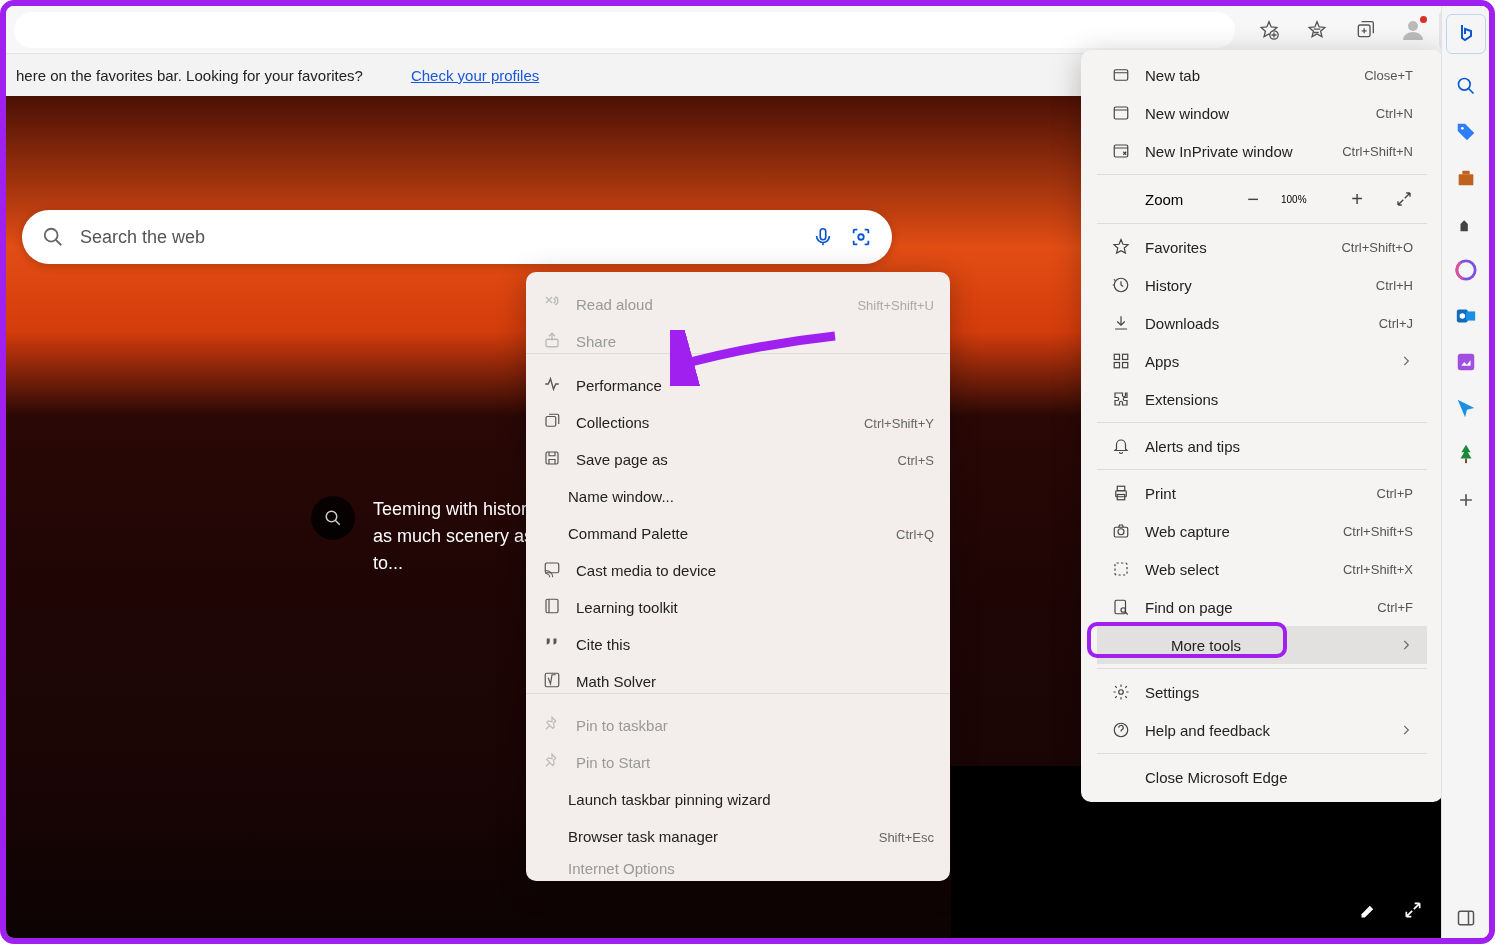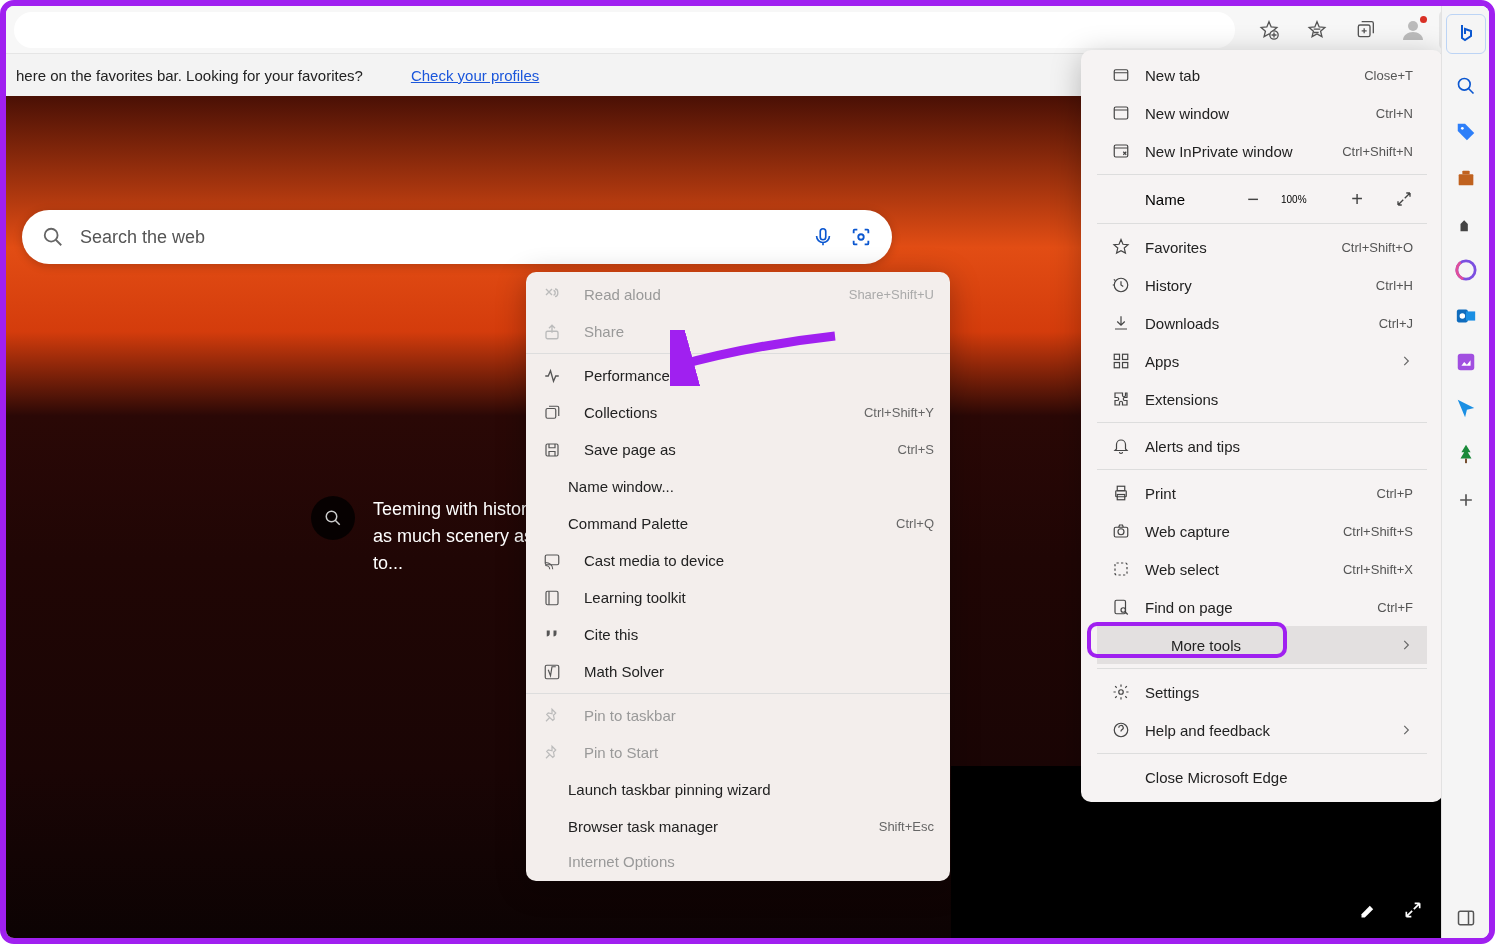--- a/index.html
+++ b/index.html
@@ -44,21 +44,21 @@
 .zoom-row .zlabel { flex: 1; font-size: 15px; }
 .zoom-row .zbtn { width: 28px; text-align: center; font-size: 20px; color: #444; }
 .zoom-row .zval { font-size: 10px; width: 48px; text-align: left; }
 .zoom-row .expand { margin-left: 10px; color: #444; }
 
 .highlight-box { position: absolute; border: 4px solid #a020f0; border-radius: 10px; pointer-events: none; }
 .highlight-moretools { top: 548px; left: 2px; width: 196px; height: 34px; }
 
 
 .sub-menu { position: absolute; top: 266px; left: 520px; width: 424px; background: #f3eeec; border-radius: 10px; box-shadow: 0 6px 30px rgba(0,0,0,0.3); padding: 4px 0; }
-.sub-item { display: flex; align-items: center; height: 37px; padding: 0 16px; font-size: 15px; color: #222; gap: 22px; }
+.sub-item { display: flex; align-items: flex-end; height: 37px; padding: 0 16px; font-size: 15px; color: #222; gap: 14px; }
 .sub-item.disabled { color: #999; }
 .sub-item .sicon { width: 20px; height: 20px; display: flex; align-items: center; justify-content: center; color: #555; }
 .sub-item.disabled .sicon { color: #bbb; }
 .sub-item .slabel { flex: 1; }
 .sub-item .sshort { font-size: 13px; color: #666; }
 .sub-item.disabled .sshort { color: #aaa; }
 .sub-sep { height: 1px; background: #ddd; margin: 3px 0; }
 .sub-item.noicon { padding-left: 42px; }
 
 .arrow-annot { position: absolute; top: 324px; left: 664px; color: #a020f0; pointer-events: none; }
@@ -171,21 +171,21 @@
 
   <div class="sub-menu">
     <div class="sub-item disabled">
       <span class="sicon">
           <svg width="18" height="18" viewBox="0 0 24 24" fill="none" stroke="currentColor" stroke-width="1.8">
             <path d="M4 4l8 8M4 12l8-8"></path>
             <path d="M14 6c3 0 3 6 0 6M16 4c5 0 5 10 0 10"></path>
           </svg>
         </span>
       <span class="slabel">Read aloud</span>
-      <span class="sshort">Share+Shift+U</span>
+      <span class="sshort">Shift+Shift+U</span>
     </div>
     <div class="sub-item disabled">
       <span class="sicon">
           <svg width="18" height="18" viewBox="0 0 24 24" fill="none" stroke="currentColor" stroke-width="1.8">
             <path d="M12 3v10M8 7l4-4 4 4"></path>
             <rect x="4" y="11" width="16" height="10" rx="2"></rect>
           </svg>
         </span>
       <span class="slabel">Share</span>
     </div>
@@ -327,21 +327,21 @@
             <rect x="3" y="4" width="18" height="16" rx="2"></rect>
             <path d="M3 8h18M15 13l4 4M19 13l-4 4"></path>
           </svg>
         </span>
       <span class="label">New InPrivate window</span>
       <span class="shortcut">Ctrl+Shift+N</span>
     </div>
     <div class="menu-sep"></div>
     <div class="zoom-row">
       <span class="blank"></span>
-      <span class="zlabel">Name</span>
+      <span class="zlabel">Zoom</span>
       <span class="zbtn">−</span>
       <span class="zval">100%</span>
       <span class="zbtn">+</span>
       <span class="expand">
           <svg width="18" height="18" viewBox="0 0 24 24" fill="none" stroke="currentColor" stroke-width="1.8">
             <path d="M4 20l7-7M20 4l-7 7M4 20v-5M4 20h5M20 4v5M20 4h-5"></path>
           </svg>
         </span>
     </div>
     <div class="menu-sep"></div>

